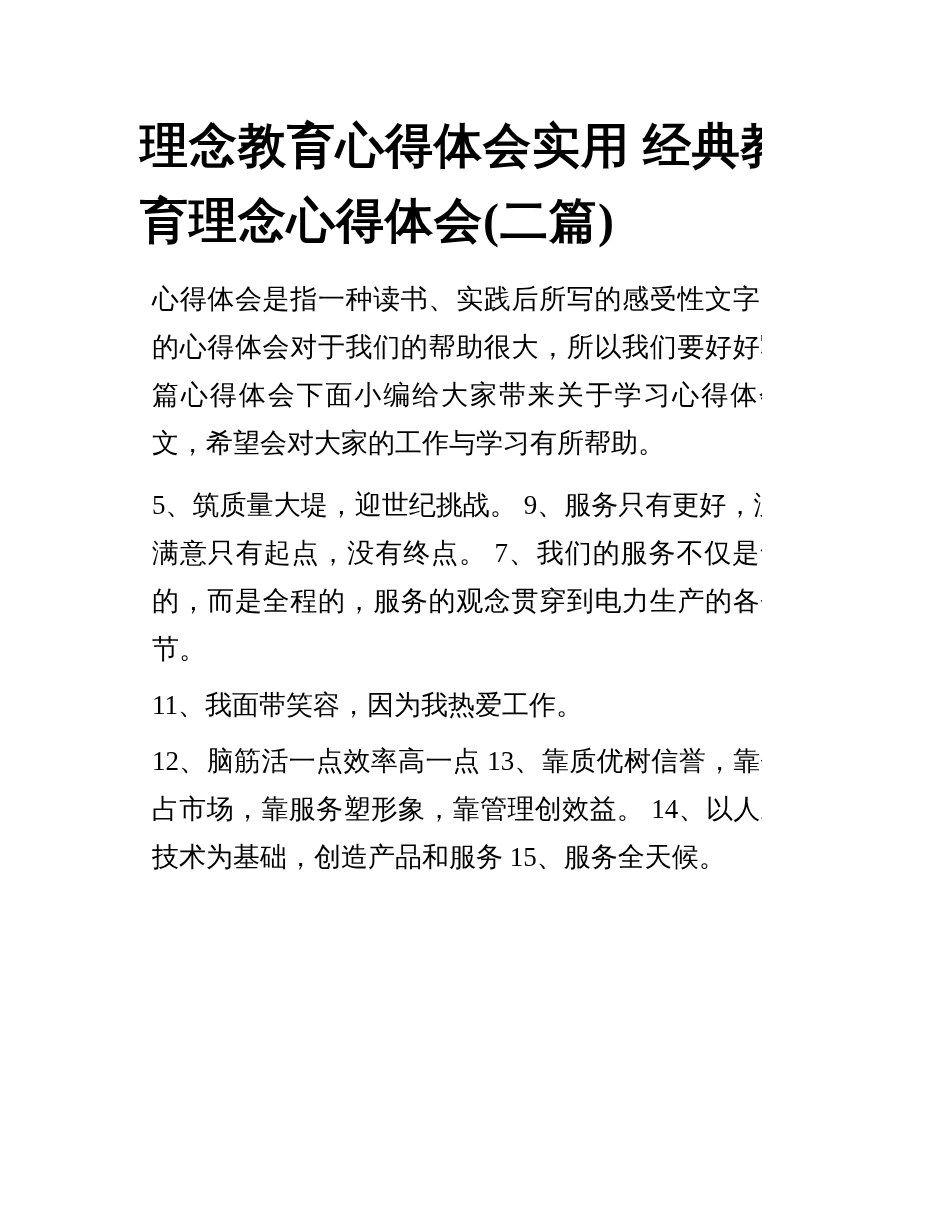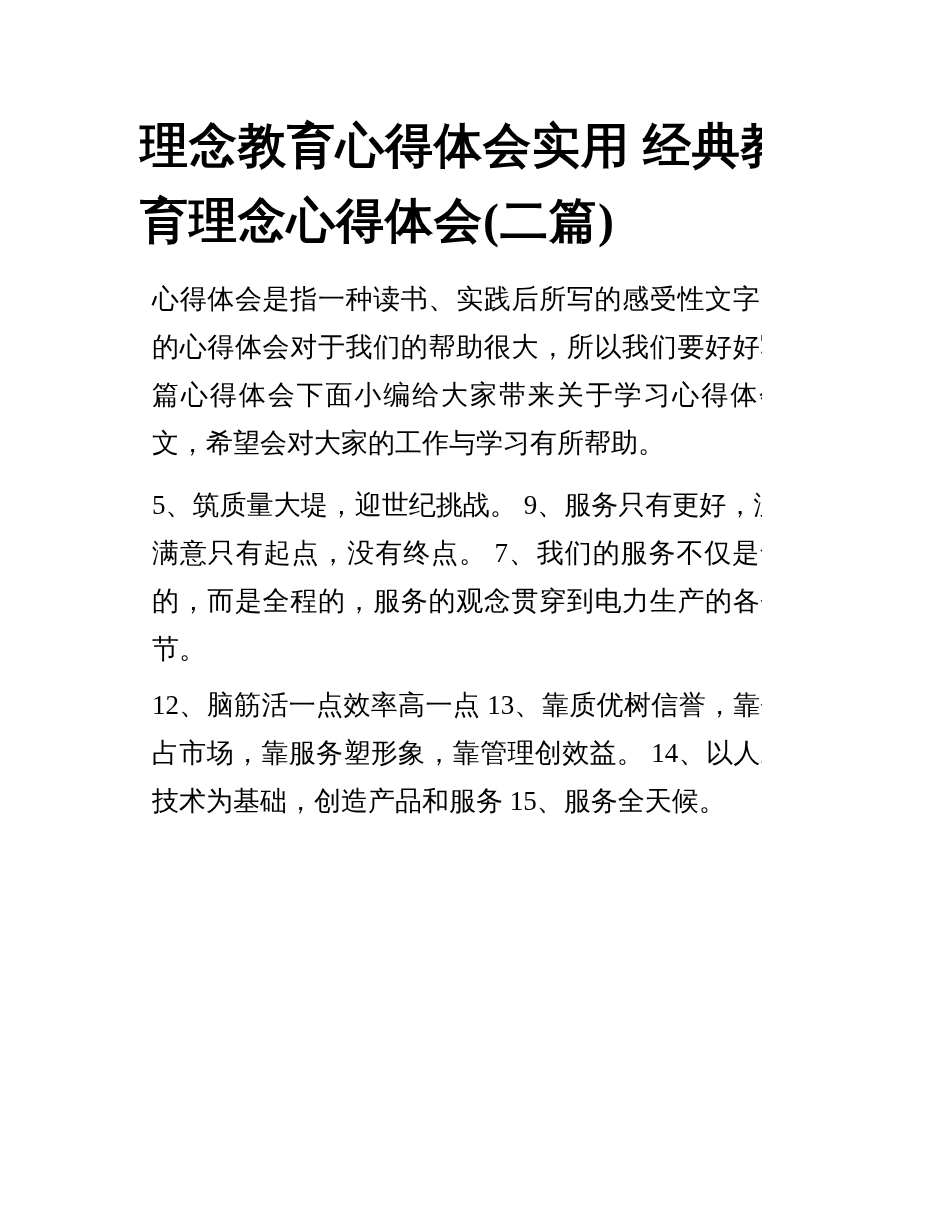--- a/index.html
+++ b/index.html
@@ -45,15 +45,16 @@
   }
 </style>
 </head>
 <body>
 
 <div class="doc">
   <div class="content">
     <h1 class="title">理念教育心得体会实用 经典教育理念心得体会(二篇)</h1>
     <p class="para para-first">心得体会是指一种读书、实践后所写的感受性文字。好的心得体会对于我们的帮助很大，所以我们要好好写一篇心得体会下面小编给大家带来关于学习心得体会范文，希望会对大家的工作与学习有所帮助。</p>
     <p class="para">5、筑质量大堤，迎世纪挑战。 9、服务只有更好，没有;满意只有起点，没有终点。 7、我们的服务不仅是售后的，而是全程的，服务的观念贯穿到电力生产的各个环节。</p>
+    <p class="para">11、我面带笑容，因为我热爱工作。</p>
     <p class="para">12、脑筋活一点效率高一点 13、靠质优树信誉，靠价廉占市场，靠服务塑形象，靠管理创效益。 14、以人才和技术为基础，创造产品和服务 15、服务全天候。</p>
   </div>
 </div>
 
 </body></html>

